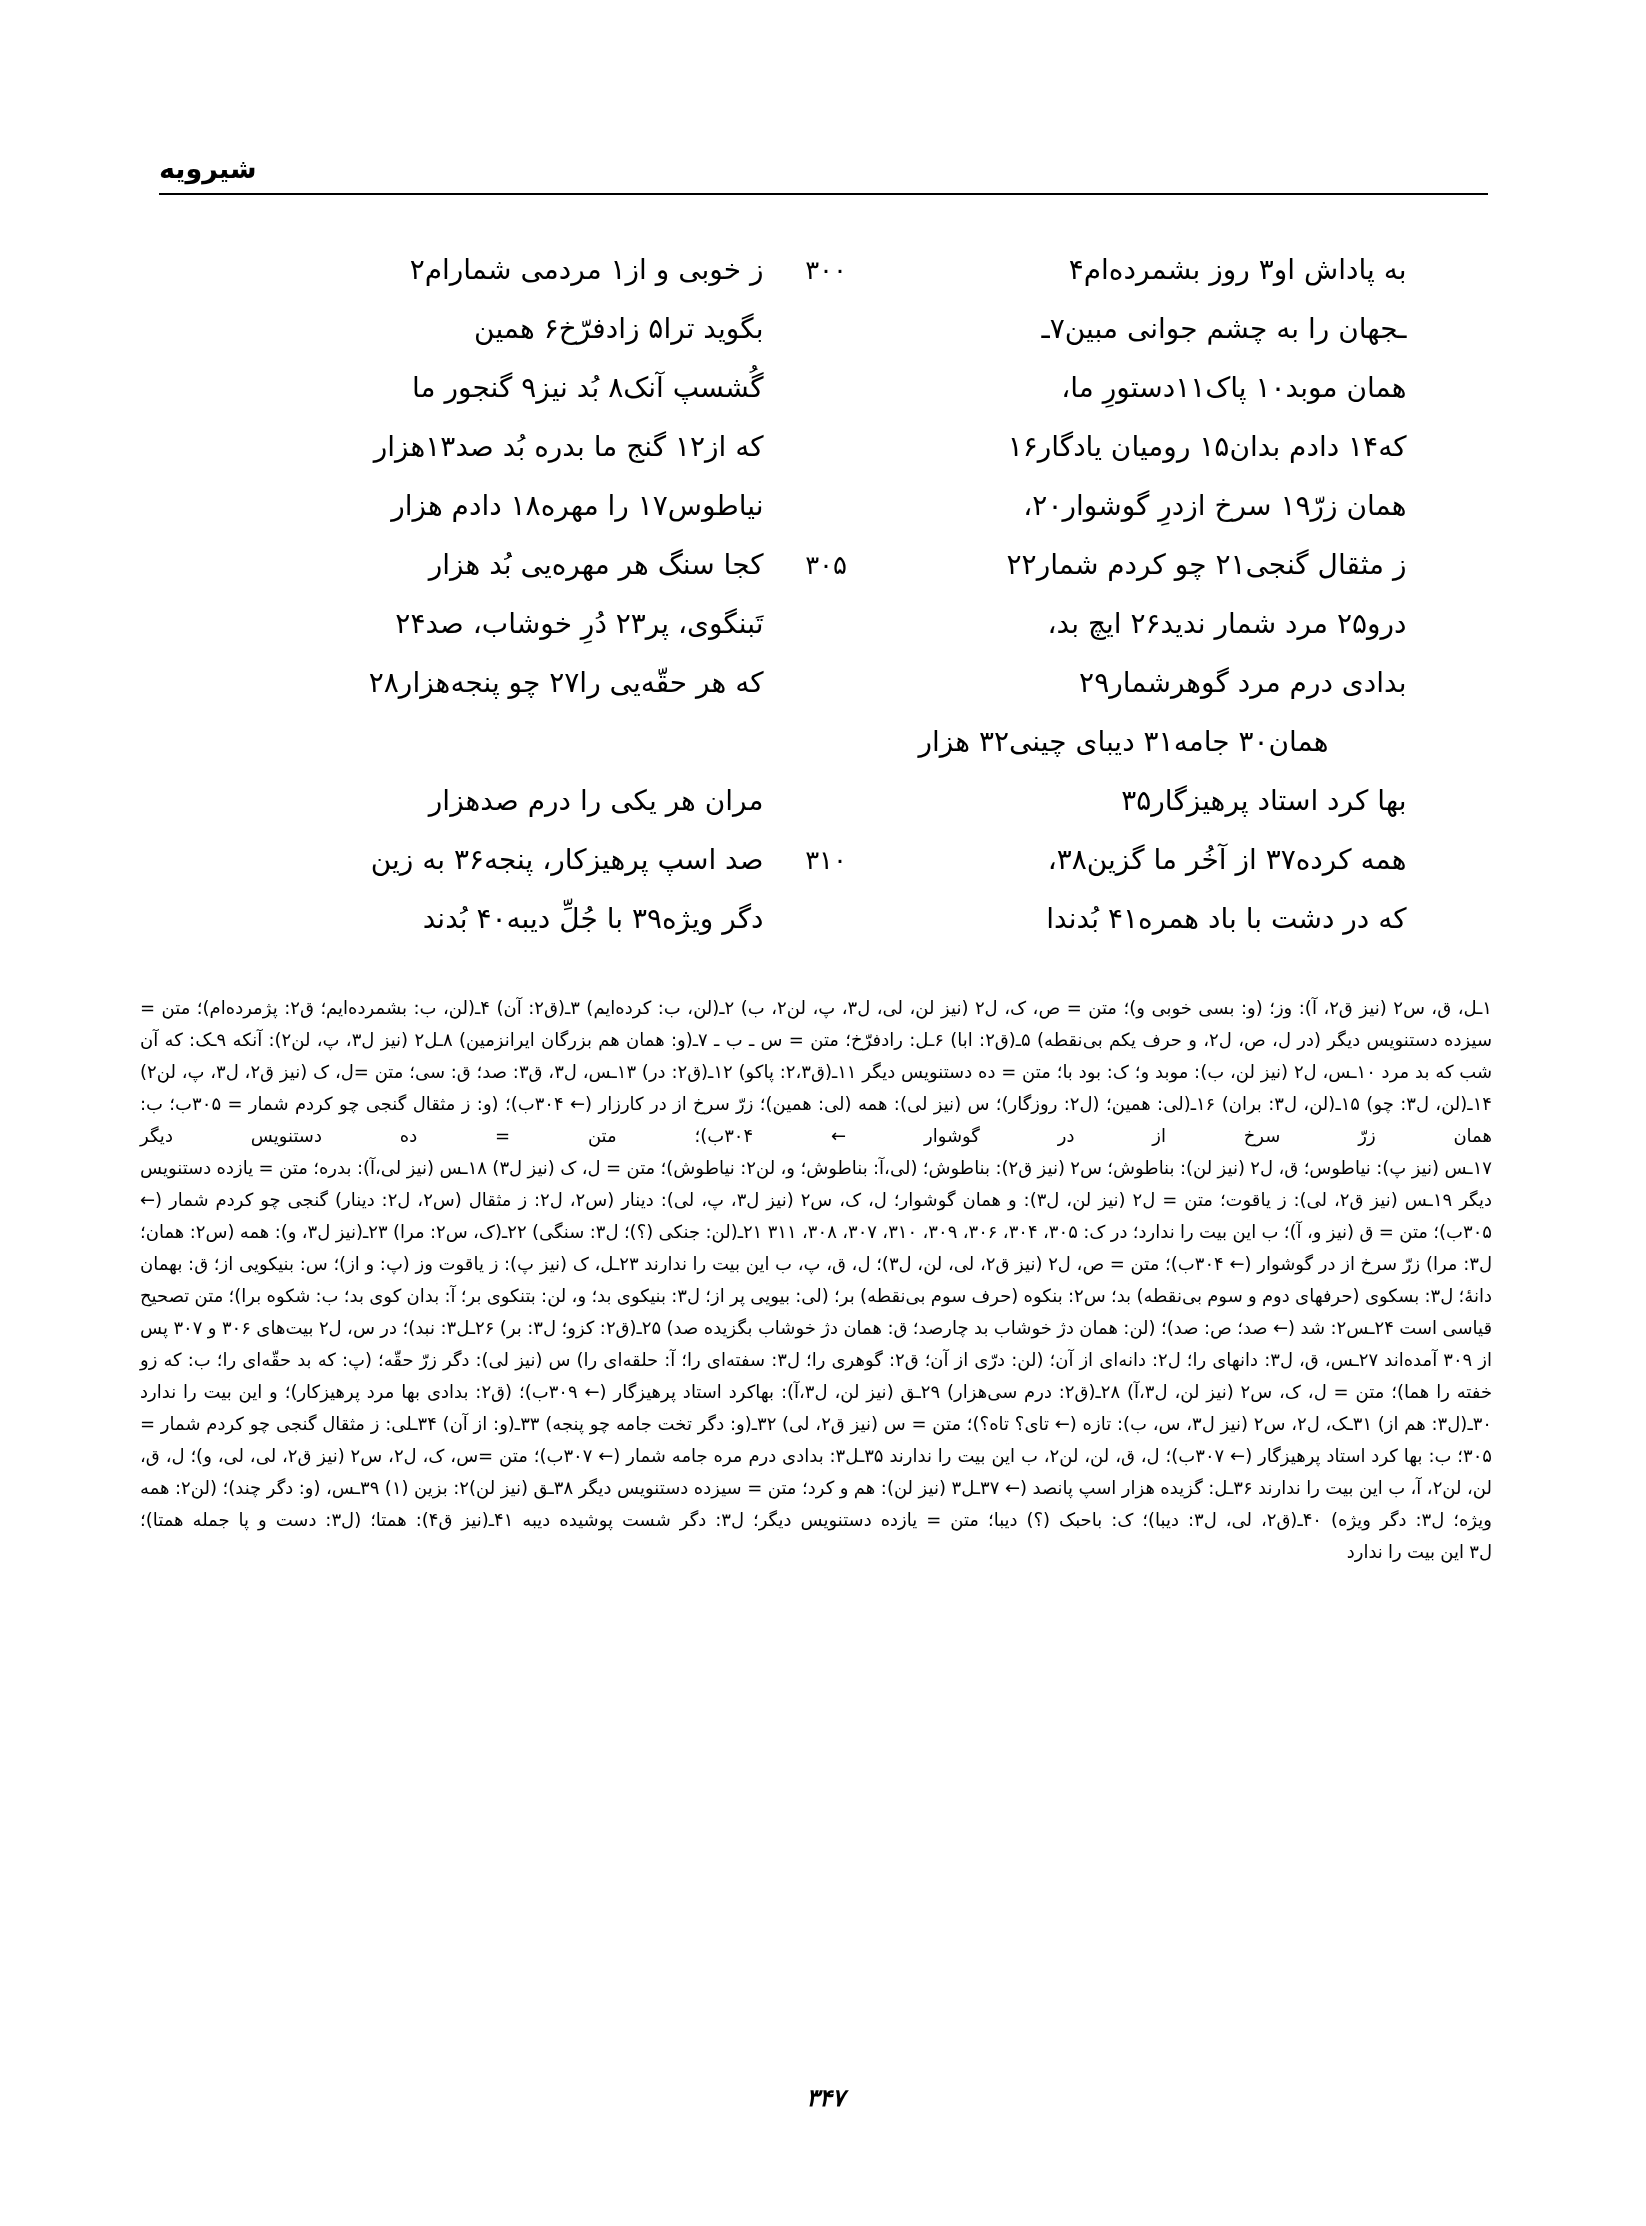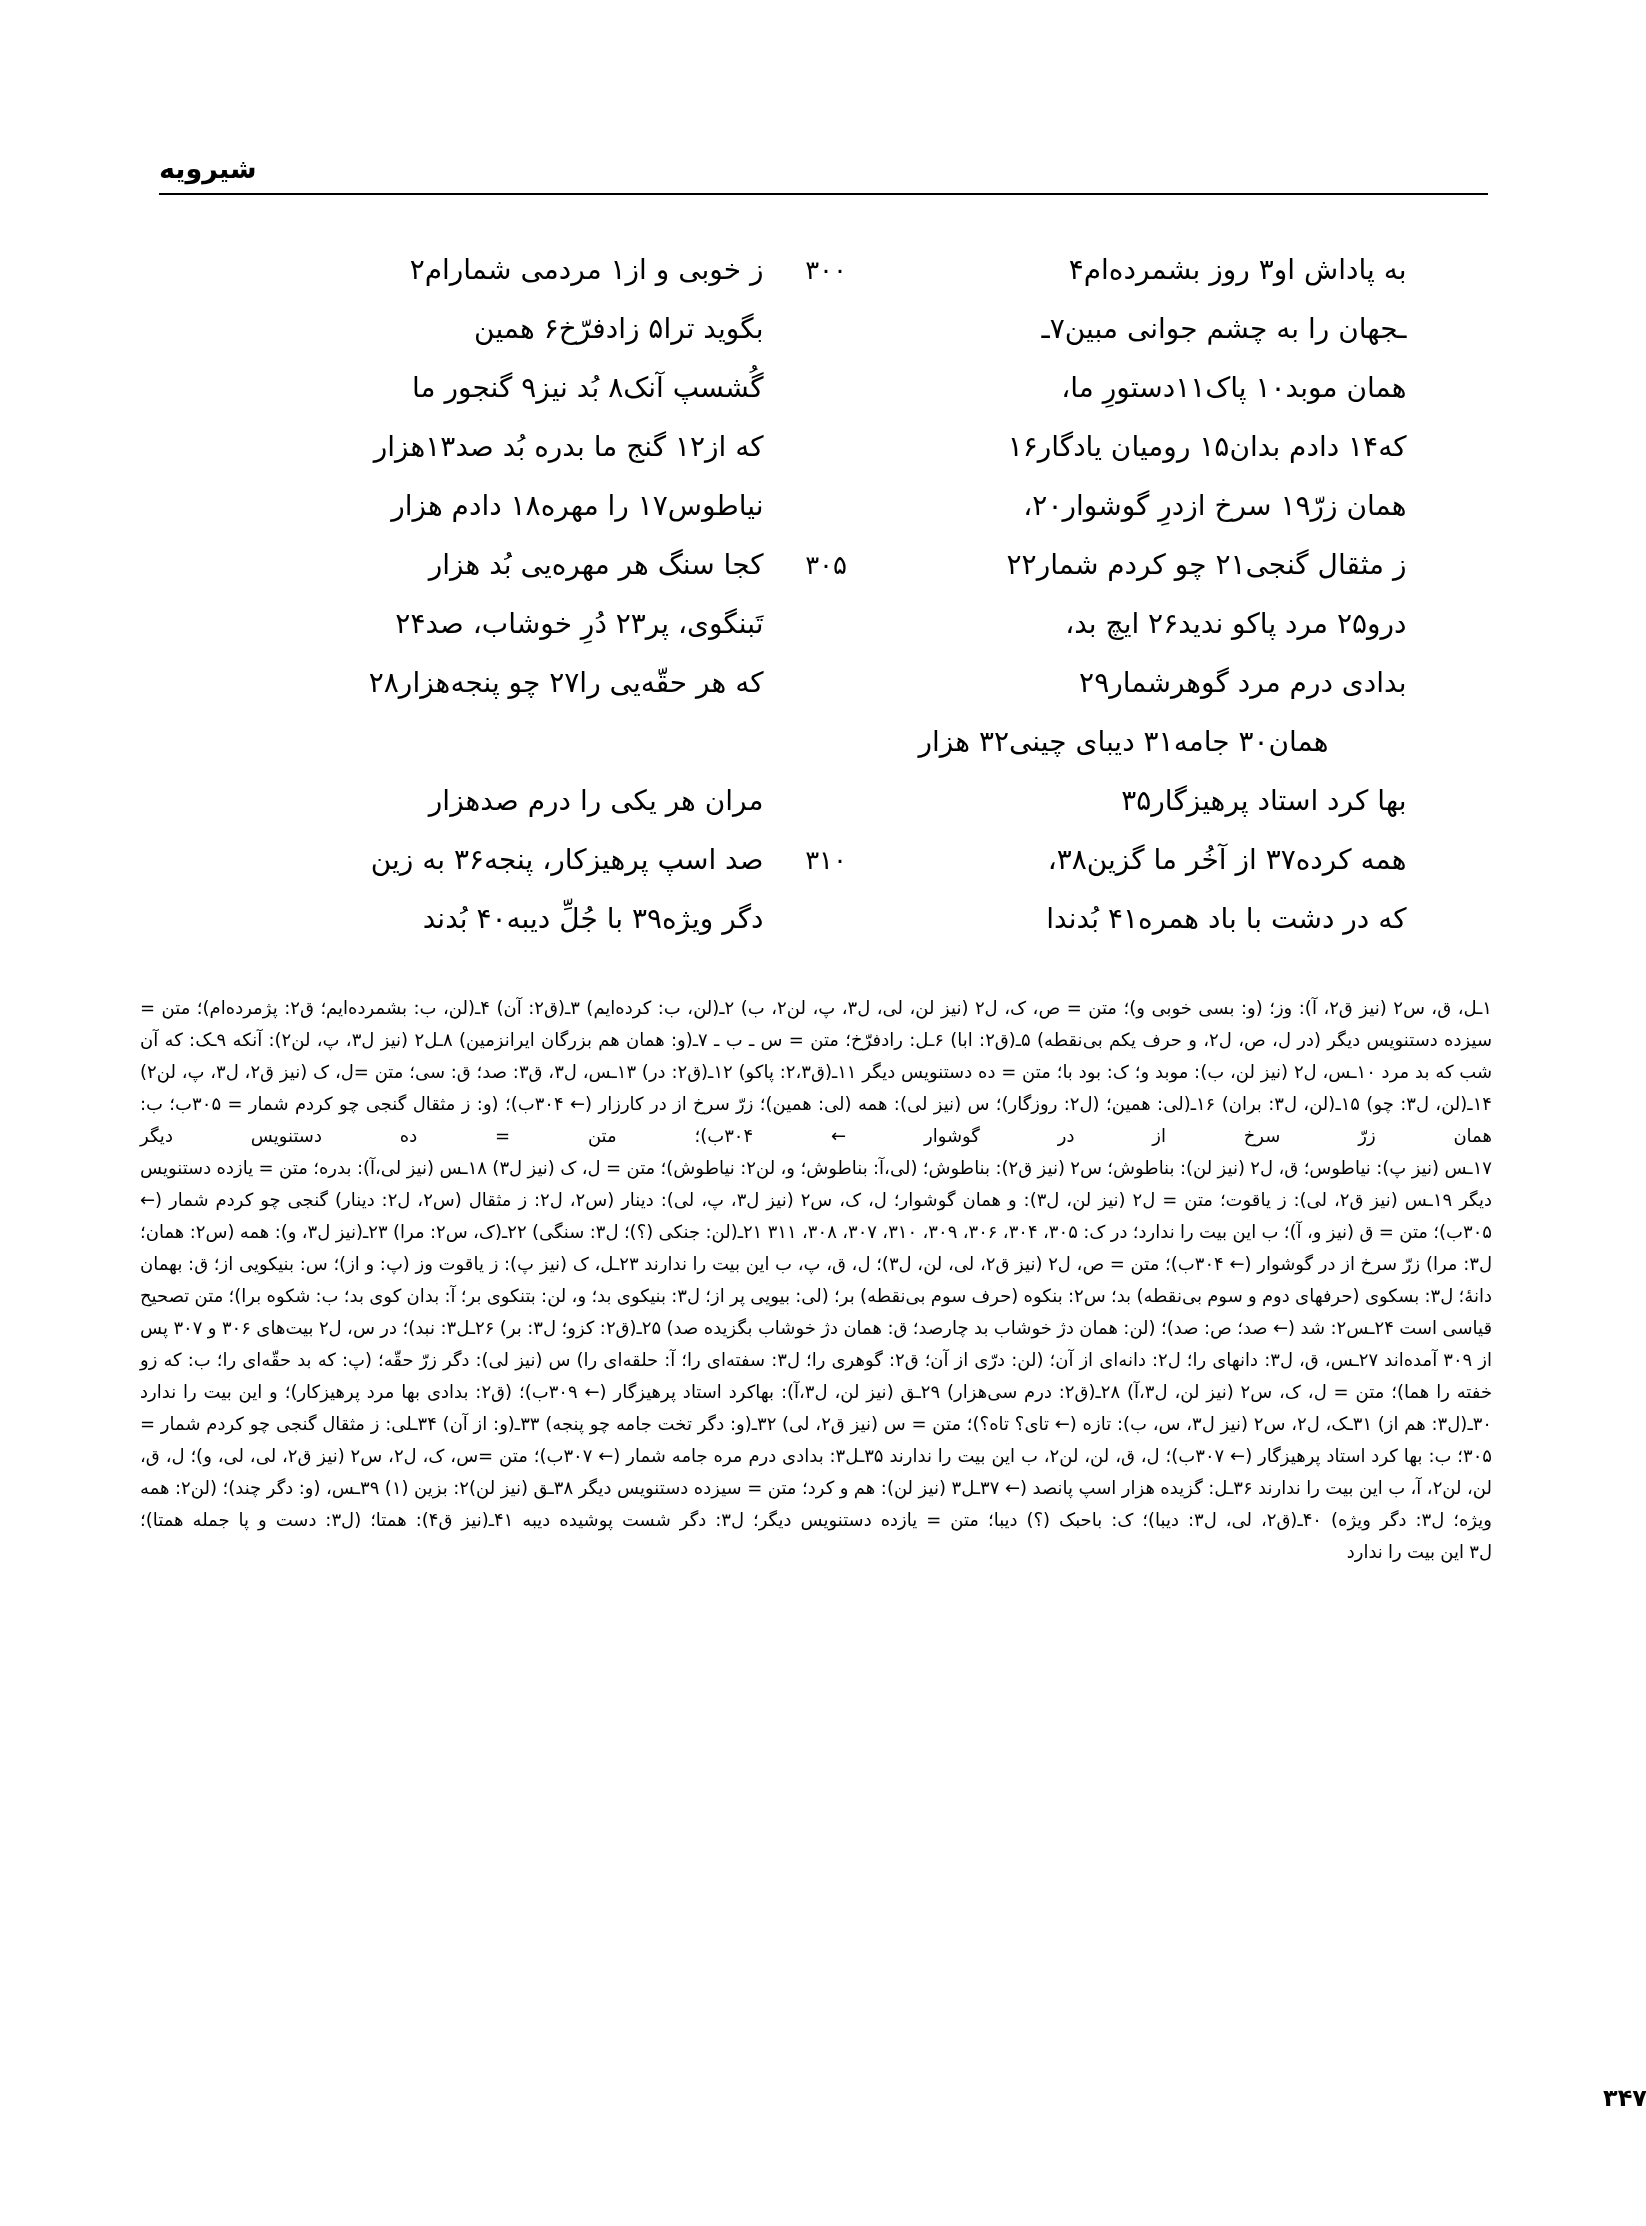--- a/index.html
+++ b/index.html
@@ -115,23 +115,25 @@
   .apparatus p.last {
     text-align-last: right;
   }
 
   
   .folio {
     position: absolute;
     top: 2084px;
     left: 4px;
     right: 0;
+    text-align: center;
     font-size: 24px;
     font-weight: bold;
     letter-spacing: 0.9px;
+    font-style: italic;
   }
 </style>
 </head>
 <body>
 
 <div class="page">
 
   <div class="running-head-wrap">
     <div class="running-head">شیرویه</div>
     <div class="head-rule"></div>
@@ -194,21 +196,21 @@
         <div class="vtext">ز مثقال گنجی۲۱ چو کردم شمار۲۲</div>
       </div>
       <div class="hemi hemi-first">
         <div class="vnum">۳۰۵</div>
         <div class="vtext">کجا سنگ هر مهره‌یی بُد هزار</div>
       </div>
     </div>
 
     <div class="bayt">
       <div class="hemi hemi-second">
-        <div class="vtext">درو۲۵ مرد پاکو ندید۲۶ ایچ بد،</div>
+        <div class="vtext">درو۲۵ مرد شمار ندید۲۶ ایچ بد،</div>
       </div>
       <div class="hemi hemi-first">
         <div class="vnum"></div>
         <div class="vtext">تَبنگوی، پر۲۳ دُرِ خوشاب، صد۲۴</div>
       </div>
     </div>
 
     <div class="bayt">
       <div class="hemi hemi-second">
         <div class="vtext">بدادی درم مرد گوهرشمار۲۹</div>

